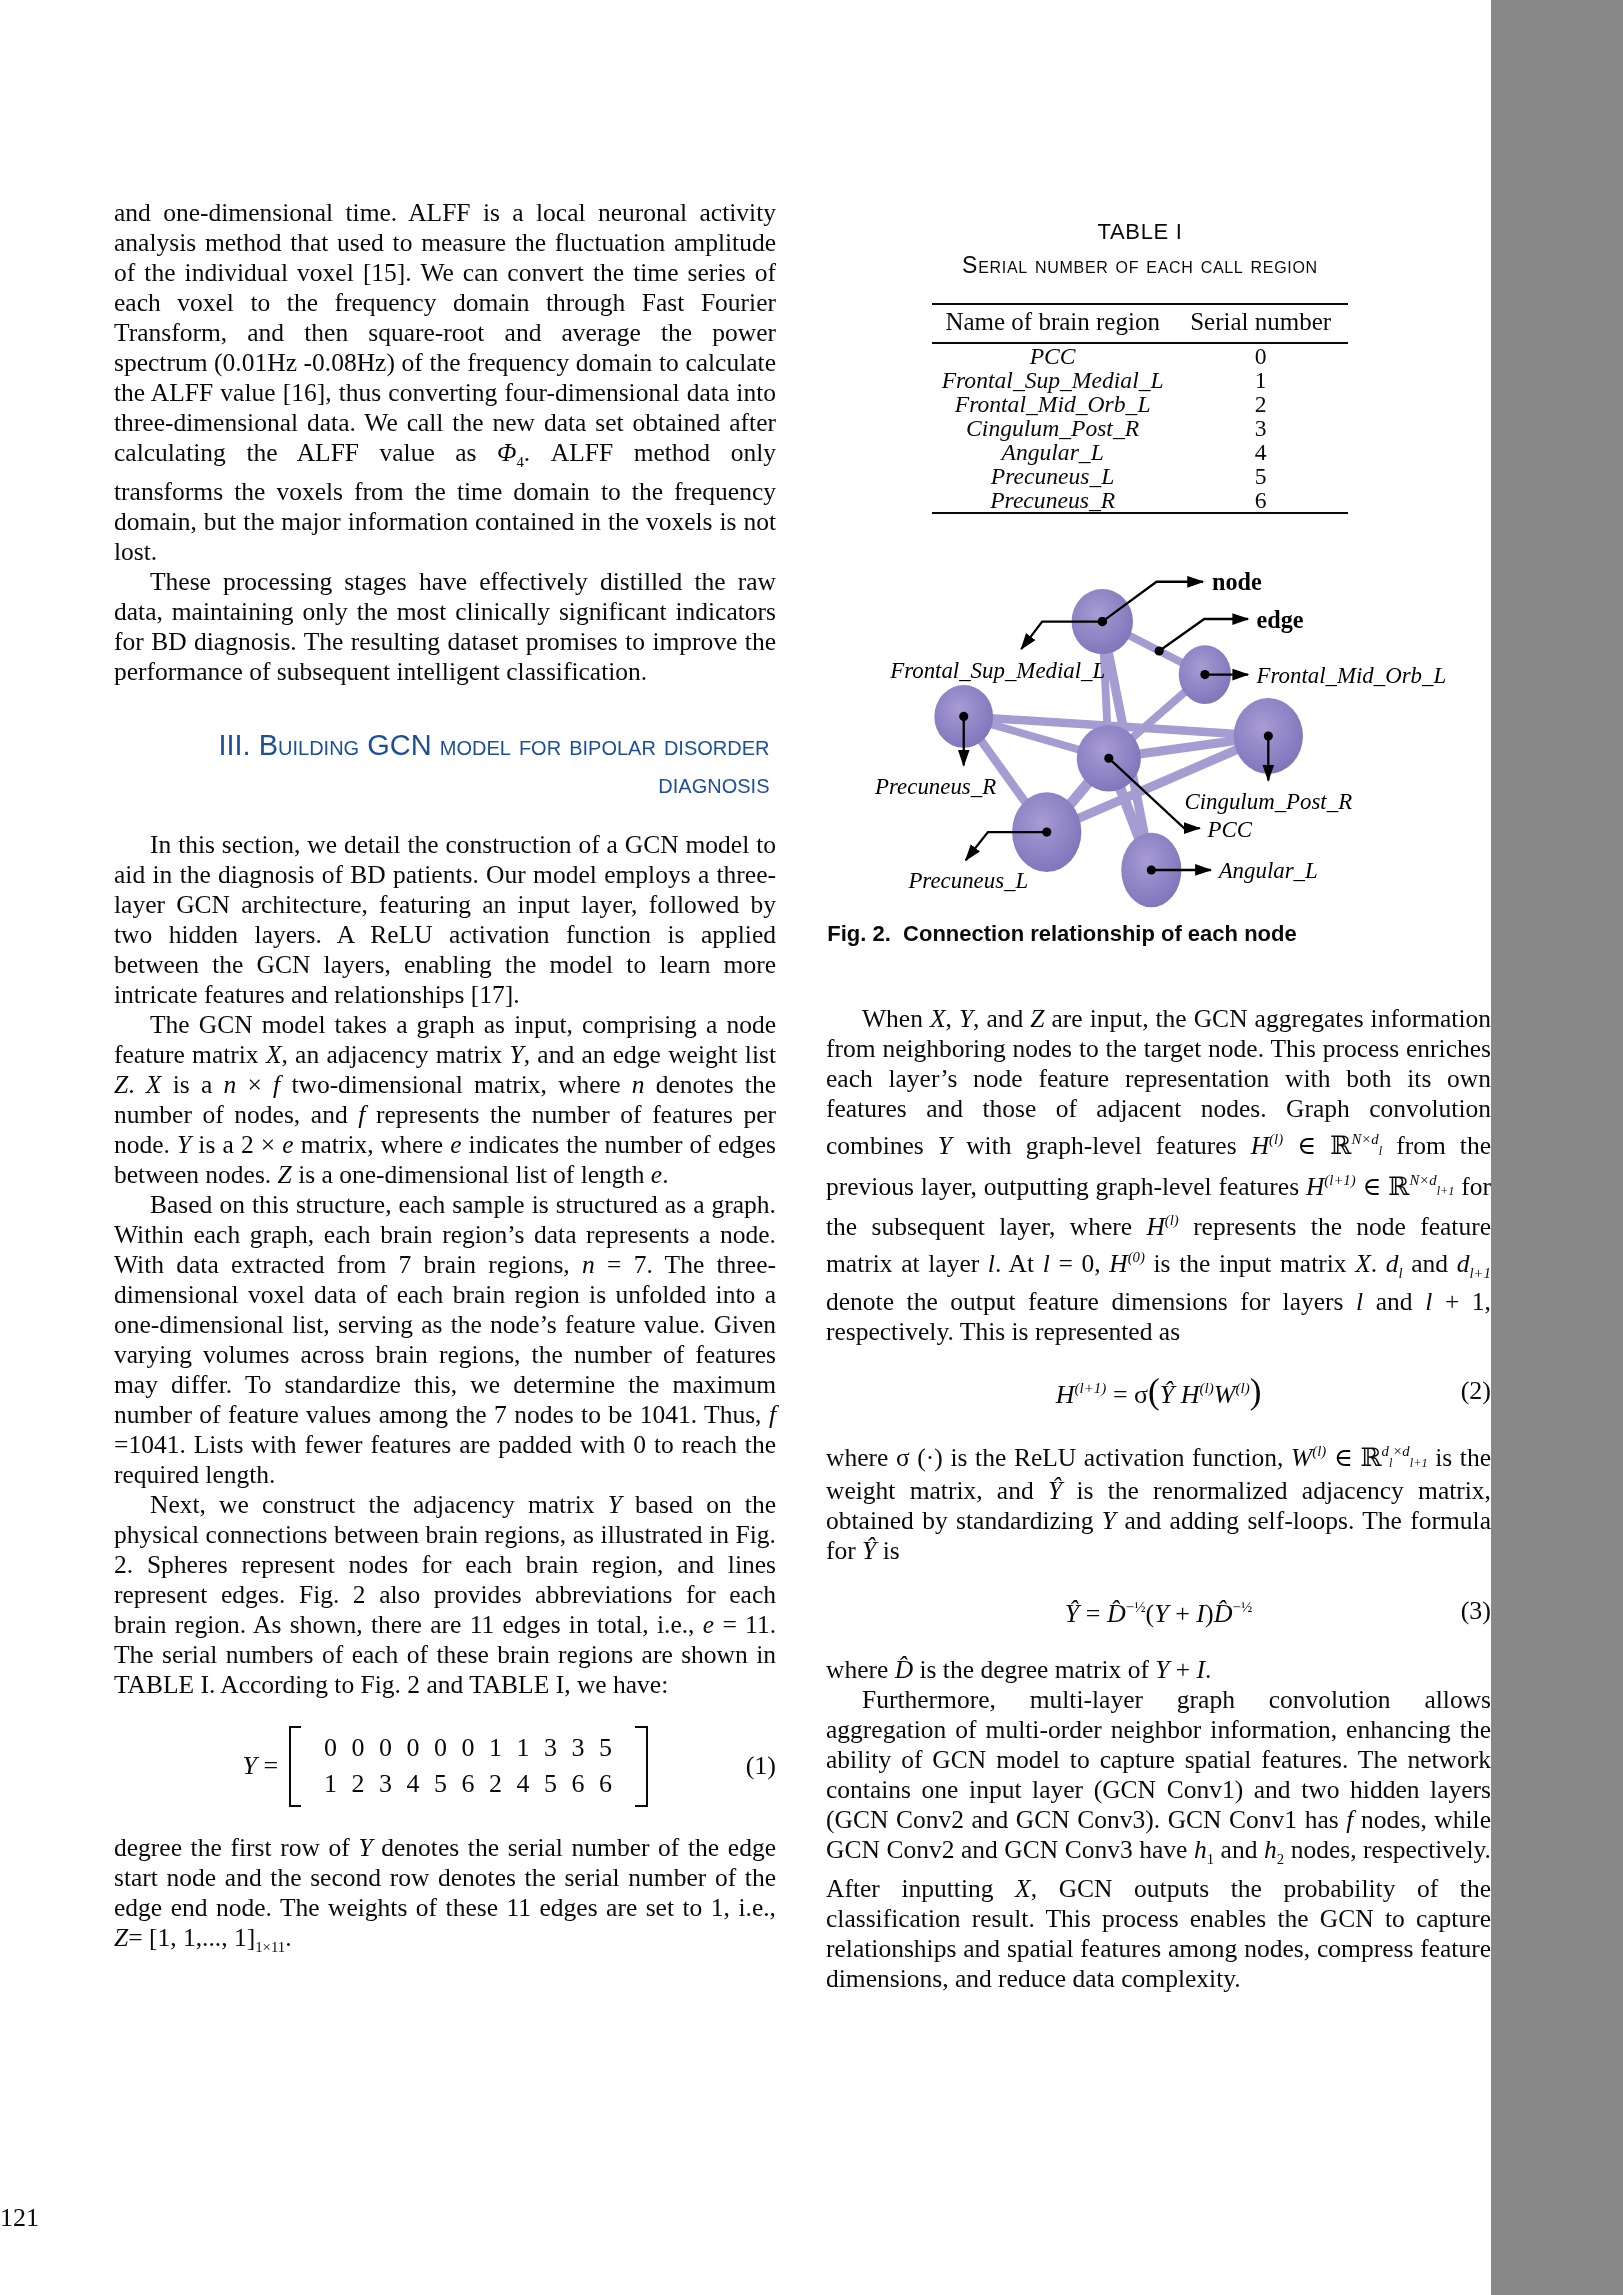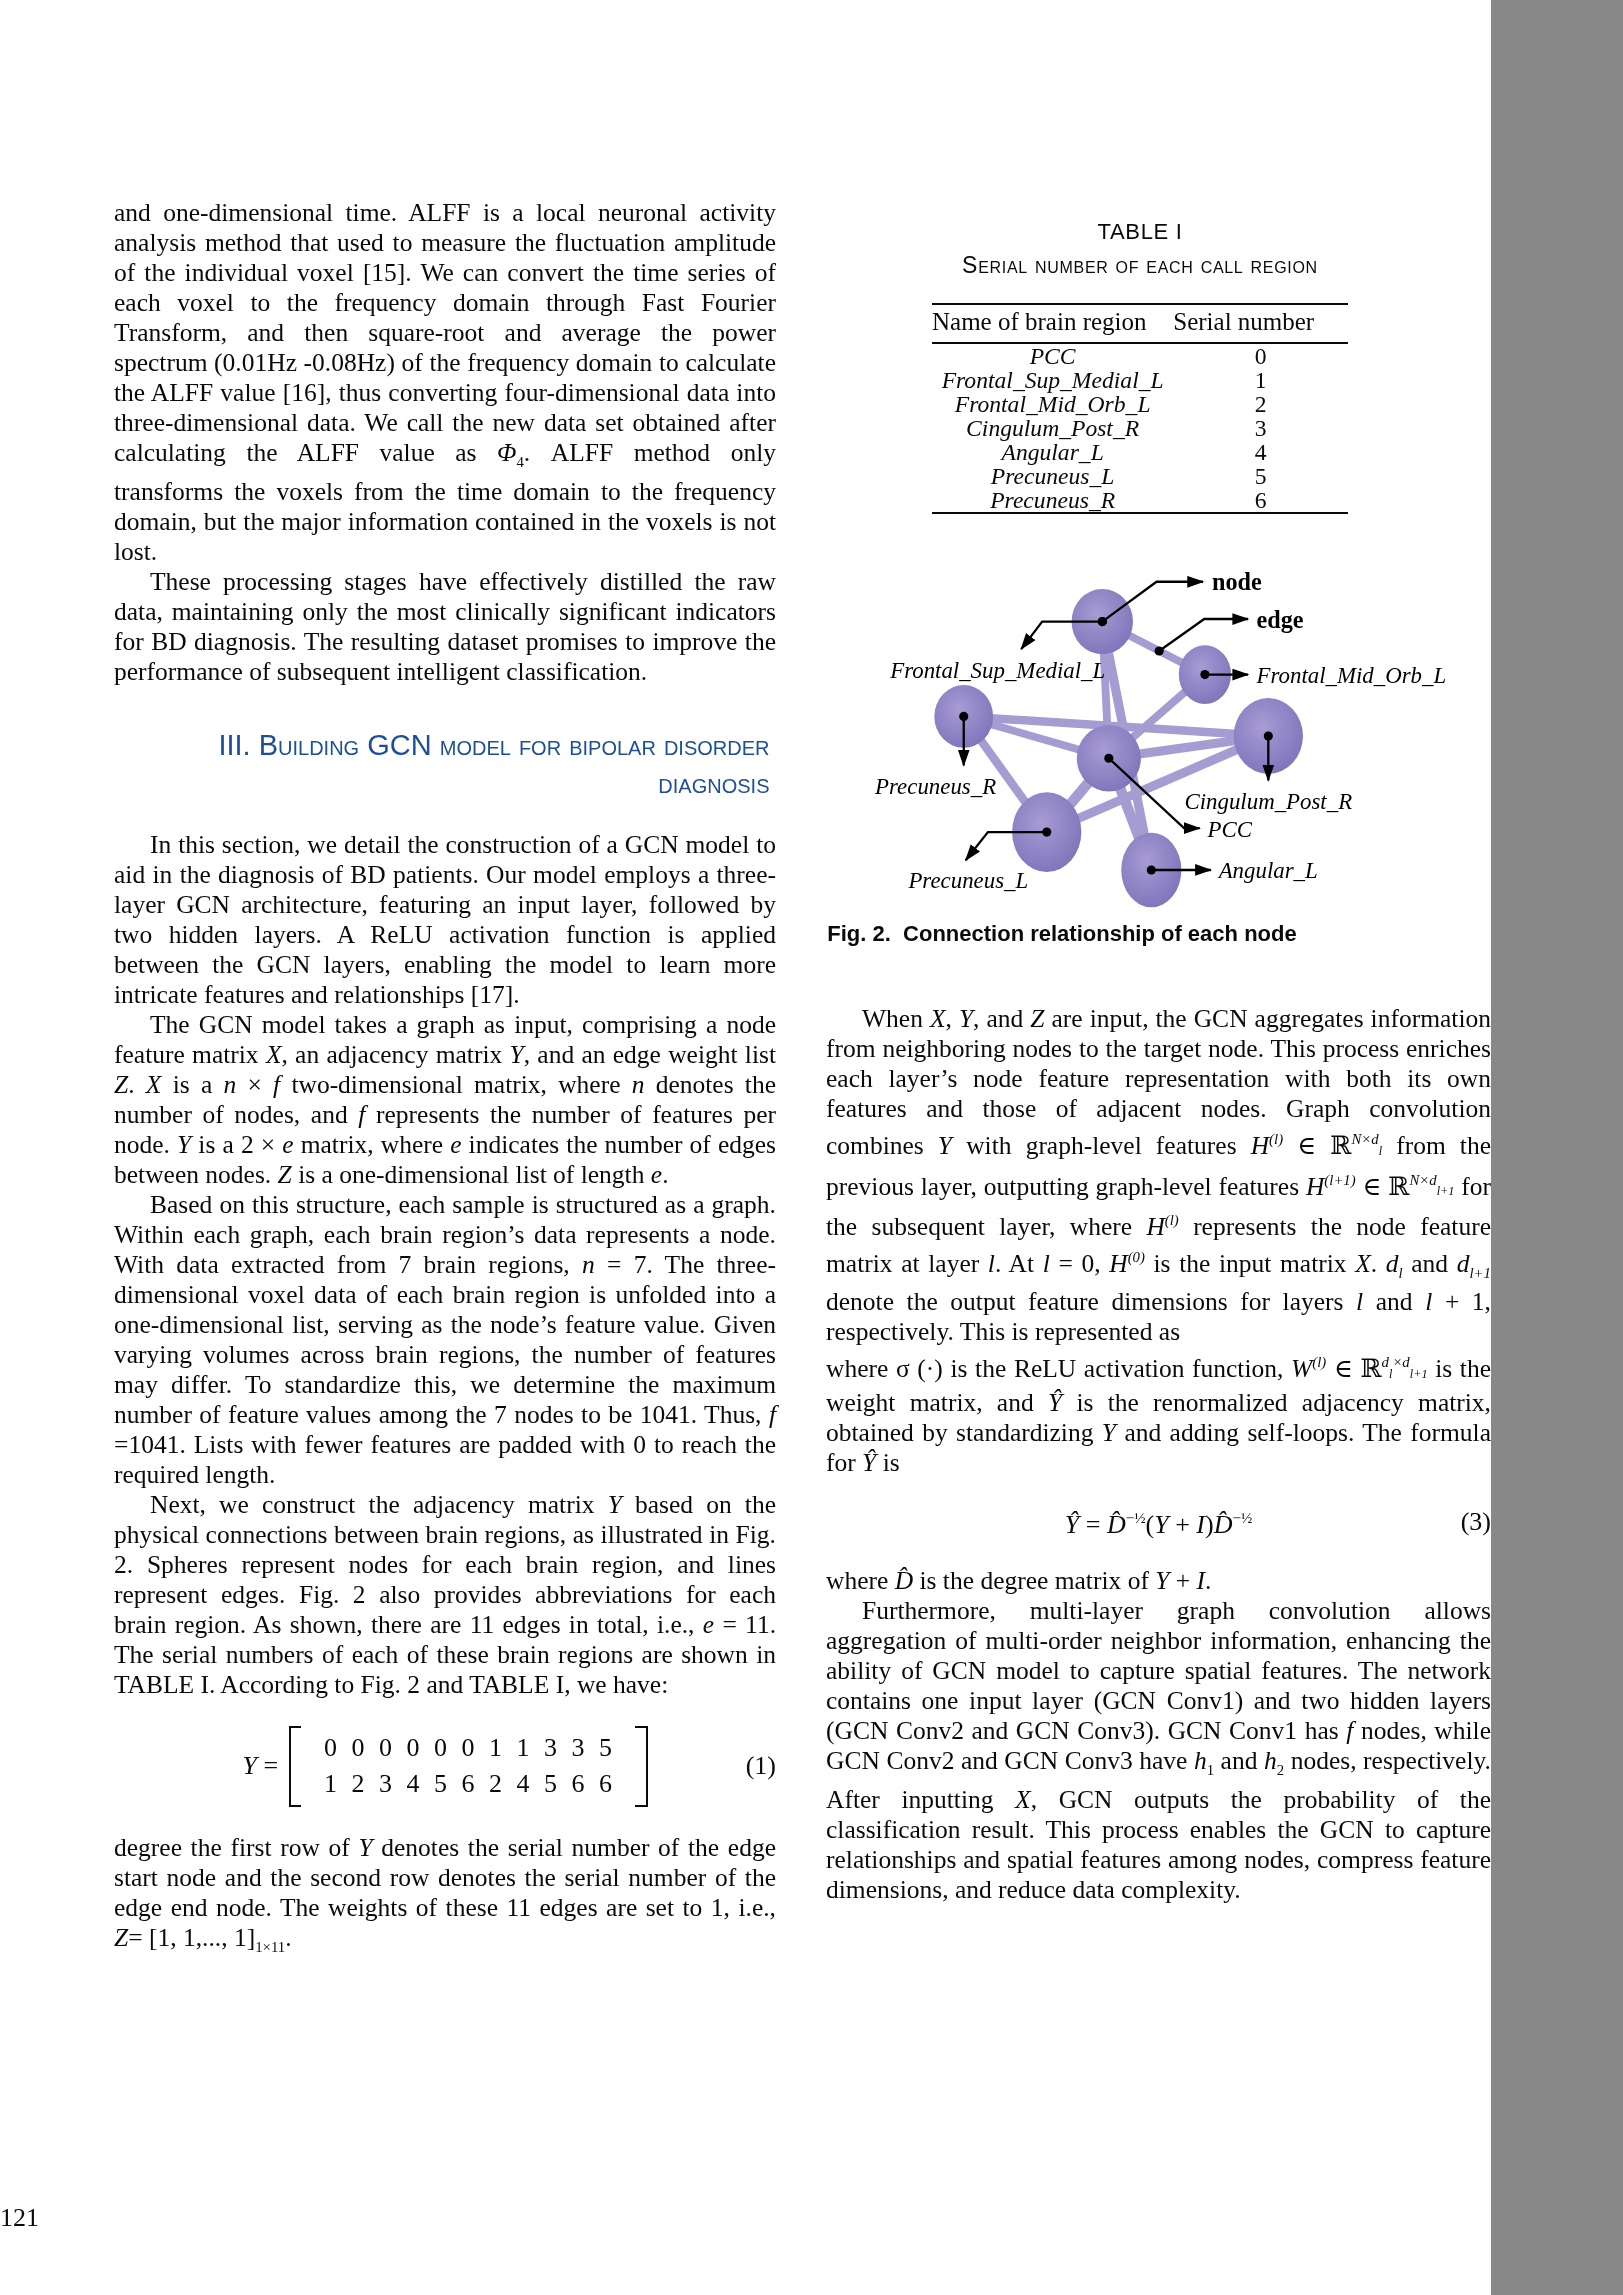--- a/index.html
+++ b/index.html
@@ -27,21 +27,21 @@
   .mbr{width:10.5px;align-self:stretch;}
   .mbr.l{border-left:2.6px solid #0a0a0a;border-top:2.6px solid #0a0a0a;border-bottom:2.6px solid #0a0a0a;}
   .mbr.r{border-right:2.6px solid #0a0a0a;border-top:2.6px solid #0a0a0a;border-bottom:2.6px solid #0a0a0a;}
   
   .tablei{position:absolute;left:106px;top:219px;width:416px;}
   .t-title{font-family:"Liberation Sans","DejaVu Sans",sans-serif;font-size:22px;line-height:26px;
            text-align:center;letter-spacing:0.7px;}
   .t-sub{font-family:"Liberation Sans","DejaVu Sans",sans-serif;font-variant:small-caps;
          font-size:23px;line-height:26px;text-align:center;margin-top:6.5px;letter-spacing:0.7px;}
   .tablei table{border-collapse:collapse;width:100%;margin-top:25px;border-top:2.6px solid #0a0a0a;border-bottom:2px solid #0a0a0a;}
-  .tablei th{font-weight:normal;font-size:25px;padding:3.9px 0 5.2px;border-bottom:2px solid #0a0a0a;text-align:left;}
+  .tablei th{font-weight:normal;font-size:25px;padding:3.9px 0 5.2px;border-bottom:2px solid #0a0a0a;text-align:center;}
   .tablei td{text-align:center;font-size:23.6px;line-height:24px;padding:0;}
   .tablei td.rname{font-style:italic;}
   
   .figsvg{position:absolute;top:553px;left:0;}
   .callout-line{fill:none;stroke:#000;stroke-width:3.5px;}
   .lab{font:italic 35px "Liberation Serif","DejaVu Serif",serif;fill:#000;}
   .leg{font:bold 37px "Liberation Serif","DejaVu Serif",serif;fill:#000;}
   .figcap{position:absolute;top:921px;left:1.3px;width:661px;
           font-family:"Liberation Sans","DejaVu Sans",sans-serif;font-size:22px;font-weight:bold;}
   .rtext{position:absolute;top:1004px;left:0;width:665px;}
@@ -205,20 +205,24 @@
           <circle cx="497" cy="485" r="7" fill="#000"></circle>
           <text x="600" y="498" text-anchor="start" class="lab">Angular_L</text>
         </g>
     </svg>
     <div class="figcap">
       <span>Fig. 2.</span>&nbsp;&nbsp;<span>Connection relationship of each node</span>
     </div>
 
     <div class="rtext body-text">
       <p><span>When </span><span class="it">X</span><span>, </span><span class="it">Y</span><span>, and </span><span class="it">Z</span><span> are input, the GCN aggregates information from neighboring nodes to the target node. This process enriches each layer’s node feature representation with both its own features and those of adjacent nodes. Graph convolution combines </span><span class="it">Y</span><span> with graph-level features </span><span class="it">H</span><span class="it sup">(l)</span><span> ∈ ℝ</span><span class="it sup">N×d</span><span class="it ss">l</span><span> from the previous layer, outputting graph-level features </span><span class="it">H</span><span class="it sup">(l+1)</span><span> ∈ ℝ</span><span class="it sup">N×d</span><span class="it ss">l+1</span><span> for the subsequent layer, where </span><span class="it">H</span><span class="it sup">(l)</span><span> represents the node feature matrix at layer </span><span class="it">l</span><span>. At </span><span class="it">l</span><span> = 0, </span><span class="it">H</span><span class="it sup">(0)</span><span> is the input matrix </span><span class="it">X</span><span>. </span><span class="it">d</span><span class="it sub">l</span><span> and </span><span class="it">d</span><span class="it sub">l+1</span><span> denote the output feature dimensions for layers </span><span class="it">l</span><span> and </span><span class="it">l</span><span> + 1, respectively. This is represented as</span></p>
+      <div class="eq">
+        <span><span class="it">H</span><span class="it sup">(l+1)</span><span> = σ</span><span class="big">(</span><span class="it">Ŷ</span><span class="it"> H</span><span class="it sup">(l)</span><span class="it">W</span><span class="it sup">(l)</span><span class="big">)</span></span>
+        <span class="eqnum">(2)</span>
+      </div>
       <p class="noindent"><span>where σ (·) is the ReLU activation function, </span><span class="it">W</span><span class="it sup">(l)</span><span> ∈ ℝ</span><span class="it sup">d</span><span class="it ss">l</span><span class="it sup">×d</span><span class="it ss">l+1</span><span> is the weight matrix, and </span><span class="it">Ŷ</span><span> is the renormalized adjacency matrix, obtained by standardizing </span><span class="it">Y</span><span> and adding self-loops. The formula for </span><span class="it">Ŷ</span><span> is</span></p>
       <div class="eq">
         <span><span class="it">Ŷ</span><span> = </span><span class="it">D̂</span><span class="sup">−½</span><span>(</span><span class="it">Y</span><span> + </span><span class="it">I</span><span>)</span><span class="it">D̂</span><span class="sup">−½</span></span>
         <span class="eqnum">(3)</span>
       </div>
       <p class="noindent"><span>where </span><span class="it">D̂</span><span> is the degree matrix of </span><span class="it">Y</span><span> + </span><span class="it">I</span><span>.</span></p>
       <p><span>Furthermore, multi-layer graph convolution allows aggregation of multi-order neighbor information, enhancing the ability of GCN model to capture spatial features. The network contains one input layer (GCN Conv1) and two hidden layers (GCN Conv2 and GCN Conv3). GCN Conv1 has </span><span class="it">f</span><span> nodes, while GCN Conv2 and GCN Conv3 have </span><span class="it">h</span><span class="sub">1</span><span> and </span><span class="it">h</span><span class="sub">2</span><span> nodes, respectively. After inputting </span><span class="it">X</span><span>, GCN outputs the probability of the classification result. This process enables the GCN to capture relationships and spatial features among nodes, compress feature dimensions, and reduce data complexity.</span></p>
     </div>
   </div>
 

